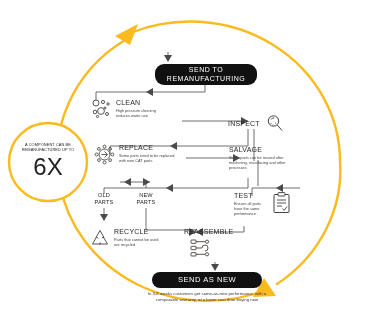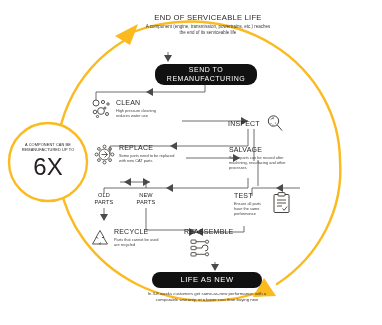--- a/index.html
+++ b/index.html
@@ -89,24 +89,20 @@
       <polygon points="124,182 131,178 131,186"></polygon>
       <polygon points="150,182 143,178 143,186"></polygon>
       <polygon points="104,221 100,214 108,214"></polygon>
       <polygon points="196,232 189,228 189,236"></polygon>
       <polygon points="276,188 283,184 283,192"></polygon>
       <polygon points="196,232 203,228 203,236"></polygon>
       <polygon points="215,271 211,264 219,264"></polygon>
     </g>
   </svg>
 
-  <div class="abs" style="left:145px;top:14px;width:126px;">
-    <div class="hdr-title">END OF SERVICEABLE LIFE</div>
-    <div class="hdr-sub">A component (engine, transmission, powertrains, etc.) reaches the end of its serviceable life</div>
-  </div>
 
   <div class="abs banner" style="left:155px;top:64px;width:102px;height:21px;">
     <span>SEND TO REMANUFACTURING</span>
   </div>
 
   <div class="abs" style="left:14px;top:142px;width:68px;">
     <div class="badge-sub">A COMPONENT CAN BE REMANUFACTURED UP TO</div>
     <div class="badge-num">6X</div>
   </div>
 
@@ -224,18 +220,18 @@
         <path d="M6 10 h6"></path>
           <path d="M12 10 a3 3 0 1 1 3 3"></path>
         <rect x="1" y="14.6" width="5" height="3.4" rx="0.5"></rect>
         <path d="M6 16.3 h9"></path>
           <circle cx="17" cy="16.3" r="1.6"></circle>
       </g>
     </svg>
   </div>
 
   <div class="abs banner" style="left:152px;top:272px;width:110px;height:16px;font-size:7.6px;">
-    <span>LIFE AS NEW</span>
+    <span>SEND AS NEW</span>
   </div>
 
   <div class="abs foot-desc" style="left:140px;top:291px;width:134px;">In 3-8 weeks customers get same-as-new performance, with a comparable warranty, at a lower cost than buying new</div>
 
 </div>
 
 </body></html>

